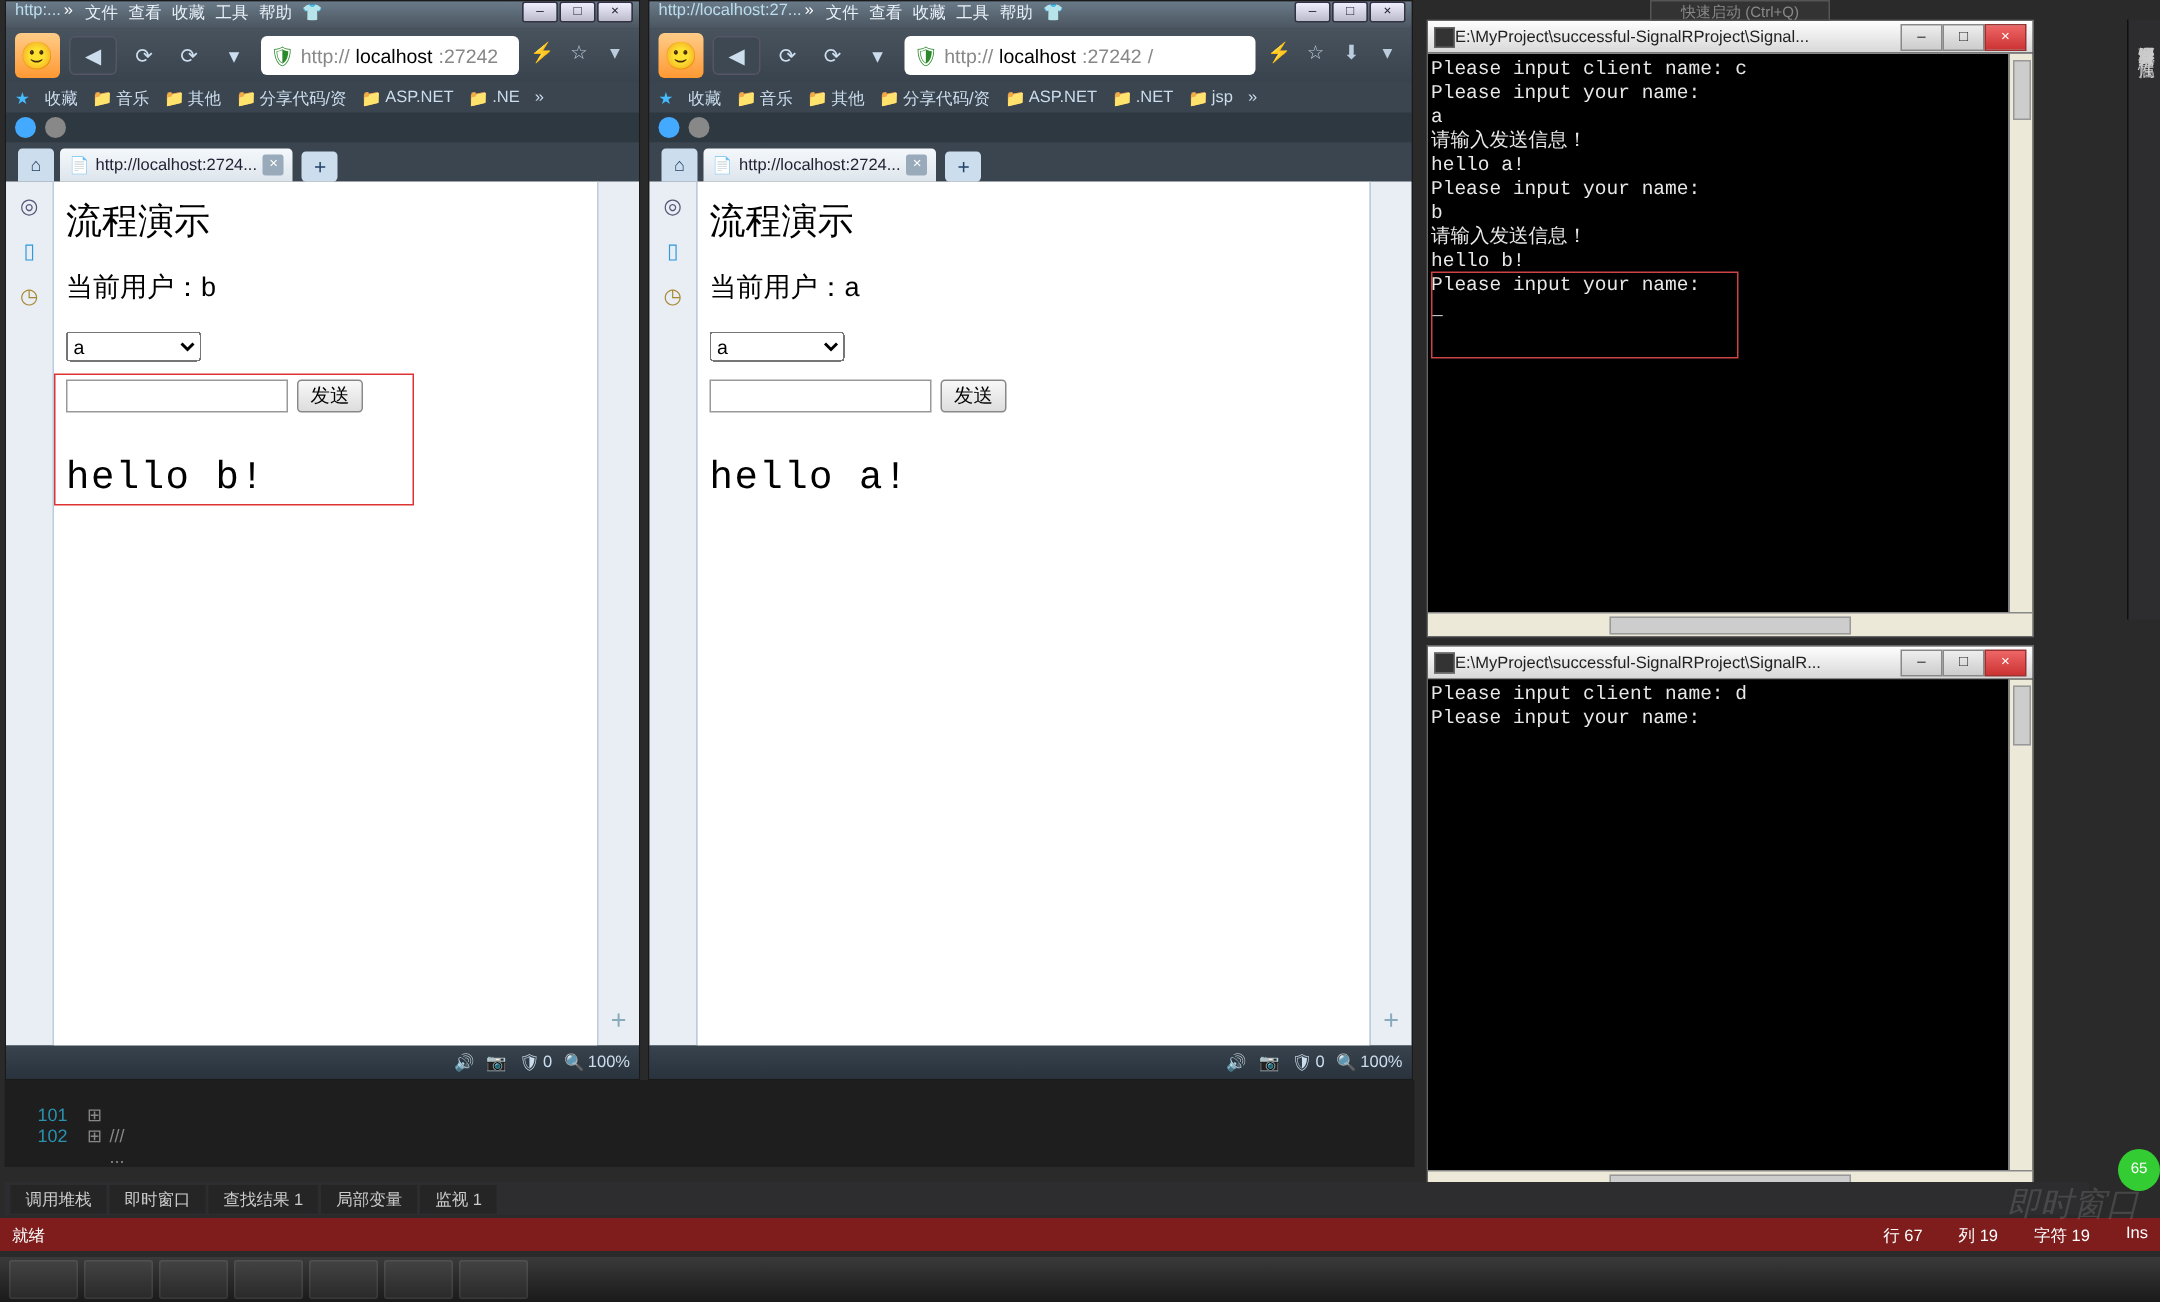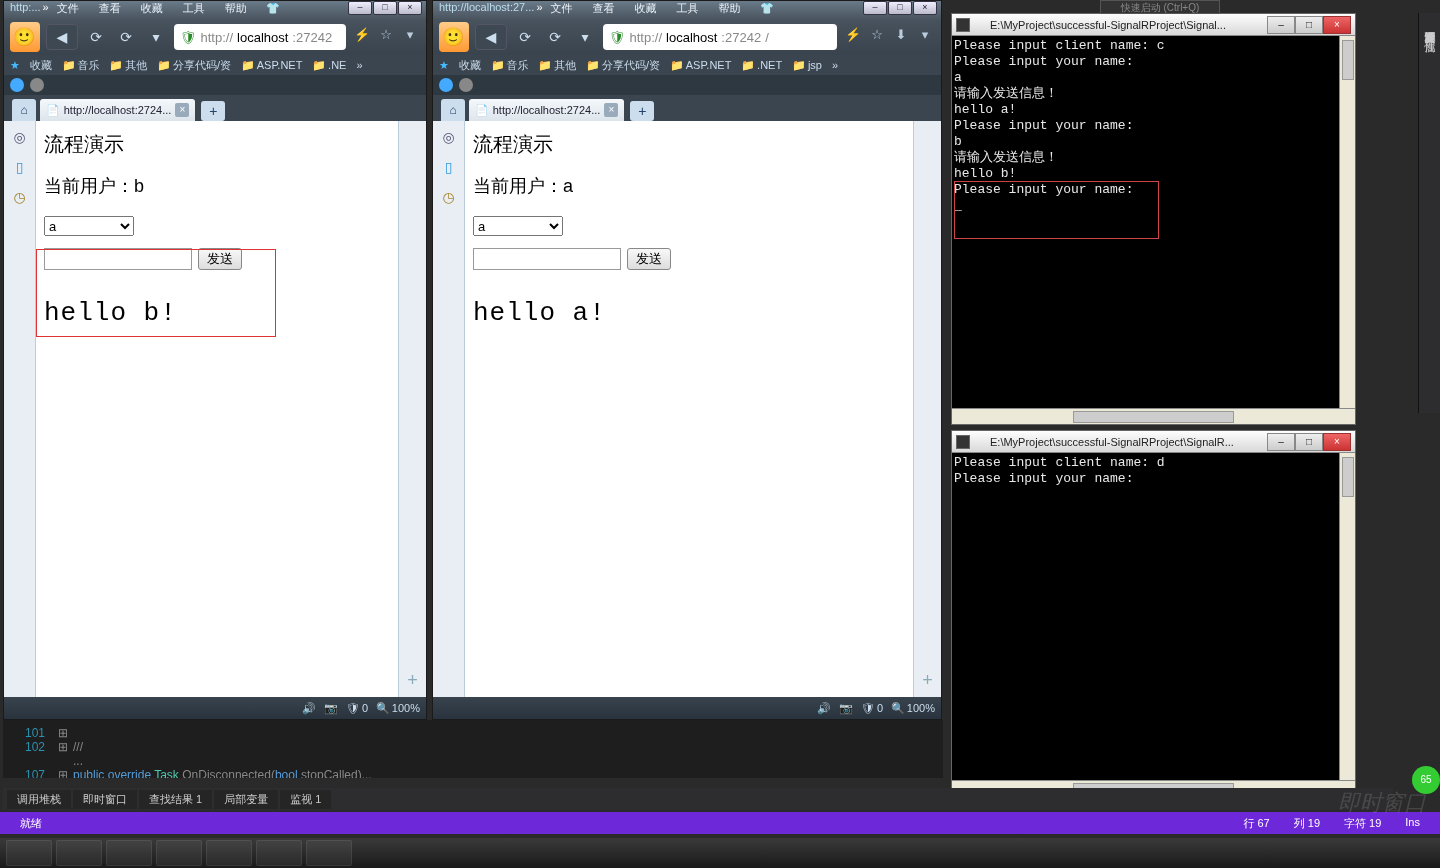--- a/index.html
+++ b/index.html
@@ -4,21 +4,21 @@
 <style>
 *{box-sizing:border-box;margin:0;padding:0;font-family:"Microsoft YaHei",SimSun,Arial,sans-serif}
 body{background:#2a2a2a;width:1440px;height:868px;overflow:hidden;position:relative}
 
 
 .browser{position:absolute;background:#3a4550;border:1px solid #1a1a1a;display:flex;flex-direction:column}
 .browser.b1{left:3px;top:0;width:424px;height:720px}
 .browser.b2{left:432px;top:0;width:510px;height:720px}
 .titlebar{height:18px;background:linear-gradient(#6a7a88,#4a5560);display:flex;align-items:flex-start;font-size:11px;color:#fff;padding:0 4px}
 .titlebar .tt{color:#bde;padding:0 2px}
-.menuwrap{display:flex;align-items:center;gap:20px;margin-left:8px}
+.menuwrap{display:flex;align-items:center;gap:7px;margin-left:8px}
 .menuwrap span{color:#e8f0f8;font-size:11px}
 .winbtns{margin-left:auto;display:flex;gap:1px}
 .winbtn{width:24px;height:14px;background:linear-gradient(#eef,#bbc);border:1px solid #334;border-radius:2px;font-size:9px;text-align:center;line-height:11px;color:#223}
 .navbar{height:36px;background:linear-gradient(#48535e,#38434e);display:flex;align-items:center;padding:0 6px;gap:6px}
 .avatar{width:30px;height:30px;border-radius:4px;background:linear-gradient(#ffcc88,#ff9933);display:flex;align-items:center;justify-content:center;font-size:18px}
 .navbtn{width:24px;height:24px;border-radius:3px;display:flex;align-items:center;justify-content:center;color:#cde;font-size:14px}
 .navbtn.big{width:32px;height:26px;border:1px solid #556;border-radius:4px;background:#3d4852}
 .urlbar{flex:1;height:26px;background:#fff;border-radius:4px;display:flex;align-items:center;padding:0 6px;gap:4px;font-size:13px}
 .urlbar .shield{color:#2a8a2a;font-size:13px}
 .url-grey{color:#888}
@@ -34,60 +34,60 @@
 .dot.blu{background:#4af}
 .tabbar{height:26px;background:#3a4550;display:flex;align-items:flex-end;padding-left:8px}
 .hometab{width:24px;height:22px;background:#cde;border-radius:3px 3px 0 0;text-align:center;line-height:22px;color:#246;font-size:12px;margin-right:4px}
 .tab{height:22px;background:linear-gradient(#f4f8fb,#dde5ec);border-radius:3px 3px 0 0;display:flex;align-items:center;padding:0 6px;font-size:11px;color:#223;gap:4px;min-width:140px}
 .tab .x{margin-left:auto;width:14px;height:14px;border-radius:2px;background:#9ab;color:#fff;text-align:center;line-height:13px;font-size:10px}
 .newtab{width:24px;height:20px;background:#cde;border-radius:3px;text-align:center;margin-left:6px;line-height:20px;color:#246;font-size:14px}
 .bodyrow{flex:1;display:flex;min-height:0}
 .leftrail{width:32px;background:#e8eef4;border-right:1px solid #bcd;display:flex;flex-direction:column;align-items:center;padding-top:8px;gap:14px}
 .railicon{font-size:14px;color:#557}
 .page{flex:1;background:#fff;padding:10px 8px;font-family:SimSun,serif;position:relative;overflow:hidden}
-.page h1{font-size:20px;font-weight:normal;margin-bottom:16px}
+.page h1{font-size:24px;font-weight:normal;margin-bottom:16px}
 .page h2{font-size:18px;font-weight:normal;margin-bottom:18px}
 .page select{font-size:13px;width:90px;height:20px;margin-bottom:12px}
 .inputrow{display:flex;gap:6px;align-items:center}
 .page input[type=text]{width:148px;height:22px;border:1px solid #999;font-size:13px;padding:0 3px}
 .page button{height:22px;padding:0 8px;font-size:13px;background:linear-gradient(#f8f8f8,#ddd);border:1px solid #888;border-radius:3px}
 .msg{font-size:26px;margin-top:28px;font-family:"Courier New",monospace;letter-spacing:1px}
 .hl{position:absolute;border:1px solid #d33;pointer-events:none}
 .plusbar{width:28px;border-left:1px solid #bcd;display:flex;align-items:flex-end;justify-content:center;padding-bottom:6px;color:#8ab;font-size:18px;background:#e8eef4}
 .statusfoot{height:22px;background:linear-gradient(#38434d,#28333d);display:flex;align-items:center;justify-content:flex-end;padding:0 6px;gap:8px;font-size:11px;color:#cde}
 .sfitem{display:flex;align-items:center;gap:2px}
 
 
 .console{position:absolute;background:#000;border:1px solid #666;display:flex;flex-direction:column}
 .console.c1{left:951px;top:13px;width:405px;height:412px}
 .console.c2{left:951px;top:430px;width:405px;height:367px}
-.ctitle{height:22px;background:linear-gradient(#fefefe,#d8d8d8);display:flex;align-items:center;font-size:11px;color:#222;padding:0 4px;gap:20px;border-bottom:1px solid #888}
+.ctitle{height:22px;background:linear-gradient(#fefefe,#d8d8d8);display:flex;align-items:center;font-size:11px;color:#222;padding:0 4px;gap:0;border-bottom:1px solid #888}
 .ctitle .cicon{width:14px;height:14px;background:#333;border:1px solid #666}
 .ctitle .cwbtns{margin-left:auto;display:flex}
 .cwbtn{width:28px;height:18px;background:linear-gradient(#eee,#ccc);border:1px solid #888;font-size:10px;text-align:center;line-height:15px}
 .cwbtn.cls{background:linear-gradient(#e66,#c33);color:#fff;border-color:#933}
 .cbody{flex:1;background:#000;color:#e8e8e8;font-family:"NSimSun","Courier New",monospace;font-size:13px;line-height:16px;padding:2px 2px;white-space:pre;overflow:hidden;position:relative}
 .cscroll{height:16px;background:#ece9d8;border-top:1px solid #888;position:relative}
 .cscroll .th{position:absolute;left:30%;width:40%;height:12px;top:2px;background:#cdcdcd;border:1px solid #999}
 .cvscroll{position:absolute;right:0;top:22px;bottom:16px;width:16px;background:#ece9d8;border-left:1px solid #888}
 .cvscroll .th{position:absolute;left:2px;top:4px;width:12px;height:40px;background:#cdcdcd;border:1px solid #999}
 
 
 .vsright{position:absolute;right:0;top:13px;width:22px;height:400px;background:#2d2d30;border-left:1px solid #111;display:flex;flex-direction:column;align-items:center;padding-top:10px}
 .vsright span{writing-mode:vertical-rl;font-size:11px;color:#ccc;margin-bottom:10px}
-.vscode{position:absolute;left:3px;top:720px;width:940px;height:58px;background:#1e1e1e;font-family:Consolas,monospace;font-size:12px;color:#569cd6;padding:6px 0;overflow:hidden}
+.vscode{position:absolute;left:3px;top:720px;width:940px;height:58px;background:#1e1e1e;font-family:Consolas,monospace;font-size:12px;color:#569cd6;padding:16px 0;overflow:hidden}
 .vscode .ln{display:flex}
 .vscode .num{width:50px;text-align:right;color:#2b91af;padding-right:8px}
 .vscode .gut{width:20px;color:#888;text-align:center}
 .vscode .code{flex:1;color:#888}
 .kw{color:#569cd6}.kw2{color:#4ec9b0}
 .zoomrow{position:absolute;left:3px;top:815px;width:940px;height:18px;background:#2a2a2a;color:#ccc;font-size:11px;padding:0 6px;display:flex;align-items:center;gap:6px}
 .vstabs{position:absolute;left:3px;top:788px;width:1390px;height:22px;background:#2d2d30;display:flex;align-items:center;padding:0 4px;gap:2px;font-size:11px;color:#ccc}
 .vstab{padding:2px 10px;background:#252526}
-.orangebar{position:absolute;left:0;top:812px;width:1440px;height:22px;background:#6d28d9;color:#fff;font-size:11px;display:flex;align-items:center;padding:0 20px}
+.orangebar{position:absolute;left:0;top:812px;width:1440px;height:22px;background:#7f1d1d;color:#fff;font-size:11px;display:flex;align-items:center;padding:0 8px}
 .orangebar .r{margin-left:auto;display:flex;gap:24px}
 .taskbar{position:absolute;left:0;top:838px;width:1440px;height:30px;background:linear-gradient(#3a3a3a,#1a1a1a);display:flex;align-items:center;padding:0 6px;gap:4px}
 .tbitem{width:46px;height:26px;background:rgba(255,255,255,0.06);border:1px solid rgba(255,255,255,0.08);border-radius:2px}
 .greenbubble{position:absolute;right:0;top:766px;width:28px;height:28px;border-radius:50%;background:#3c3;color:#fff;font-size:10px;text-align:center;line-height:28px}
 .topinfo{position:absolute;left:1100px;top:0;width:120px;height:14px;background:#333;color:#888;font-size:10px;text-align:center;border:1px solid #555}
 .wmk{position:absolute;right:14px;bottom:50px;color:rgba(200,200,200,0.18);font-size:22px;font-style:italic;pointer-events:none}
 </style>
 </head>
 <body>
 

